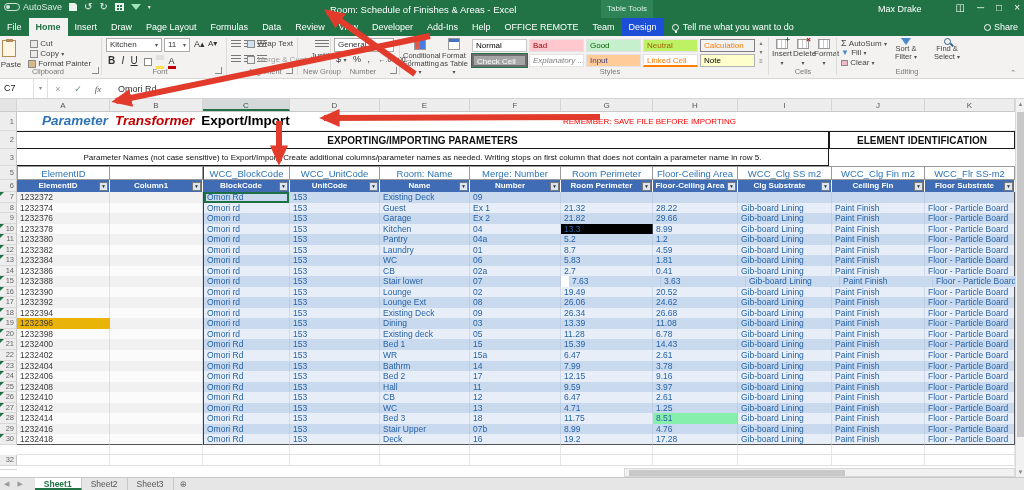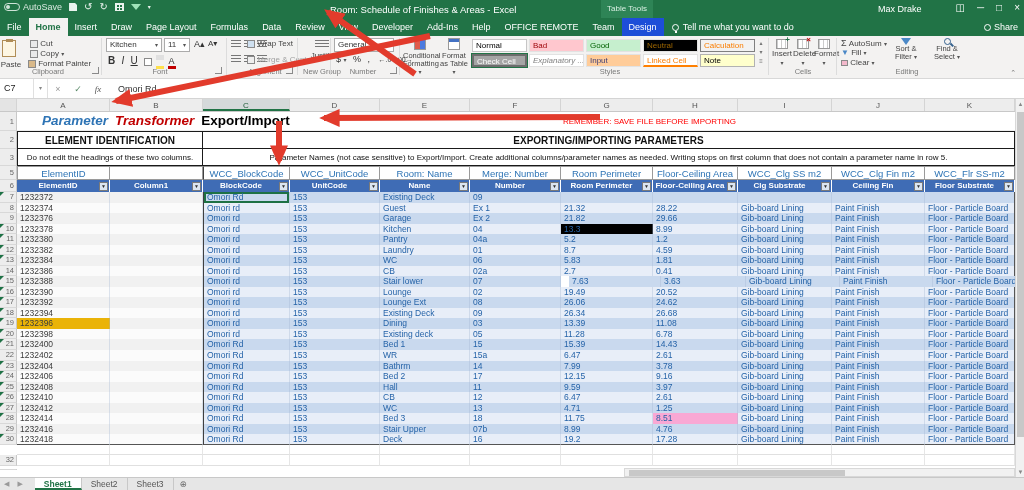--- a/index.html
+++ b/index.html
@@ -44,21 +44,21 @@
   .lines { display:inline-block; width:10px; height:7px; background:repeating-linear-gradient(#777 0 1px, transparent 1px 3px); }
   .combo { background:#fff; border:1px solid #ababab; height:14px; line-height:12px; padding:0 3px; color:#333; white-space:nowrap; display:inline-flex; align-items:center; justify-content:space-between; }
   .fontbtn { display:inline-block; margin-right:4px; font-size:10px; color:#333; }
   .colorbar { display:inline-block; width:10px; height:3px; vertical-align:bottom; }
   .cf-ic { width:12px; height:12px; background:linear-gradient(90deg,#e05b4b 50%,#4b7be0 50%); border:1px solid #999; }
   .ft-ic { width:12px; height:12px; border:1px solid #999; background:linear-gradient(#4472c4 3px,#fff 3px), linear-gradient(90deg,#ccc 1px,transparent 1px) 0 0/4px 100%; }
   .stylecell { width:55px; height:13px; font-size:8px; line-height:12px; text-align:left; padding:0 3px; border:1px solid #e2e2e2; overflow:hidden; white-space:nowrap; cursor:default; }
   .st-normal { background:#fff; border-color:#c6c6c6; color:#000; }
   .st-bad { background:#ffc7ce; color:#9c0006; }
   .st-good { background:#c6efce; color:#006100; }
-  .st-neutral { background:#000000; color:#9c6500; }
+  .st-neutral { background:#bef264; color:#9c6500; }
   .st-calculation { background:#f2f2f2; color:#fa7d00; border-color:#7f7f7f; }
   .st-check-cell { background:#a5a5a5; color:#fff; border:2px solid #6d6d6d; outline:1px solid #217346; }
   .st-explanatory { background:#fff; color:#7f7f7f; font-style:italic; }
   .st-input { background:#ffcc99; color:#3f3f76; }
   .st-linked-cell { background:#fff; color:#fa7d00; border-bottom:2px solid #ff8001; }
   .st-note { background:#ffffcc; color:#000; border-color:#b2b2b2; }
   .cellsbtn { position:absolute; width:20px; text-align:center; }
   .cells-ic { width:12px; height:10px; margin:0 auto; border:1px solid #999; background:linear-gradient(90deg,#ccc 1px,transparent 1px) 0 0/4px 100%, #fff; position:relative; }
   .cells-ic.ins:after { content:"+"; position:absolute; right:-3px; top:-5px; color:#1e7145; font-weight:bold; font-size:8px; }
   .cells-ic.del:after { content:"×"; position:absolute; right:-3px; top:-5px; color:#c00000; font-weight:bold; font-size:8px; }
@@ -328,26 +328,25 @@
     <div id="rows">
         <div class="row banner-row" style="height: 19px;">
           <div class="rn" style="line-height: 19px;">1</div>
           <div style="position: relative; width: 998px; border-bottom: 1px solid rgb(238, 238, 238);">
             <div class="banner-abs"><span class="b-param">Parameter</span><span class="b-trans">Transformer</span><span class="b-exp">Export/Import</span></div>
             <div class="b-remind" style="left: 546px;">REMEMBER: SAVE FILE BEFORE IMPORTING</div>
           </div>
         </div>
         <div class="row" style="height: 18px;">
           <div class="rn" style="line-height: 18px;">2</div>
+          <div class="secbox" style="width: 812px; border-left: none;">EXPORTING/IMPORTING PARAMETERS</div>
           <div class="secbox" style="width: 186px;">ELEMENT IDENTIFICATION</div>
-          <div class="secbox" style="width: 812px; border-left: none;">EXPORTING/IMPORTING PARAMETERS</div>
         </div>
         <div class="row" style="height: 17px;">
           <div class="rn" style="line-height: 17px;">3</div>
-          <div class="secbox subbox" style="width: 186px;">Do not edit the headings of these two columns.</div>
           <div class="secbox subbox" style="width: 812px; border-left: none;">Parameter Names (not case sensitive) to Export/Import.  Create additional columns/parameter names as needed.  Writing stops on first column that does not contain a parameter name in row 5.</div>
         </div>
         <div class="row" style="height: 14px;">
           <div class="rn" style="line-height: 14px;">5</div>
           <div class="pcell" style="width: 93px; border-left: 1px solid rgb(154, 154, 154);">ElementID</div>
           <div class="pcell" style="width: 93px;"></div>
           <div class="pcell c-left" style="width: 87px;">WCC_BlockCode</div>
           <div class="pcell" style="width: 90px;">WCC_UnitCode</div>
           <div class="pcell" style="width: 90px;">Room: Name</div>
           <div class="pcell" style="width: 91px;">Merge: Number</div>
@@ -667,21 +666,21 @@
         </div>
         <div class="row" style="height: 10.54px;">
           <div class="rn" style="line-height: 10.5px;">28</div>
           <div class="dc id" style="width: 93px; background: rgb(251, 251, 251);">1232414</div>
           <div class="dc id" style="width: 93px; background: rgb(251, 251, 251);"></div>
           <div class="dc c-left" style="width: 87px; background: rgb(232, 238, 248);">Omori Rd</div>
           <div class="dc" style="width: 90px; background: rgb(232, 238, 248);">153</div>
           <div class="dc" style="width: 90px; background: rgb(232, 238, 248);">Bed 3</div>
           <div class="dc flag" style="width: 91px; background: rgb(232, 238, 248);">18</div>
           <div class="dc" style="width: 92px; background: rgb(232, 238, 248);">11.75</div>
-          <div class="dc" style="width: 85px; background: #f9a8d4;">8.51</div>
+          <div class="dc" style="width: 85px; background: #86efac;">8.51</div>
           <div class="dc" style="width: 94px; background: rgb(232, 238, 248);">Gib-board Lining</div>
           <div class="dc" style="width: 93px; background: rgb(232, 238, 248);">Paint Finish</div>
           <div class="dc" style="width: 90px; background: rgb(232, 238, 248); border-right: 1px solid rgb(85, 85, 85);">Floor - Particle Board</div>
         </div>
         <div class="row" style="height: 10.54px;">
           <div class="rn" style="line-height: 10.5px;">29</div>
           <div class="dc id" style="width: 93px; background: rgb(241, 241, 241);">1232416</div>
           <div class="dc id" style="width: 93px; background: rgb(241, 241, 241);"></div>
           <div class="dc c-left" style="width: 87px; background: rgb(201, 217, 238);">Omori Rd</div>
           <div class="dc" style="width: 90px; background: rgb(201, 217, 238);">153</div>

